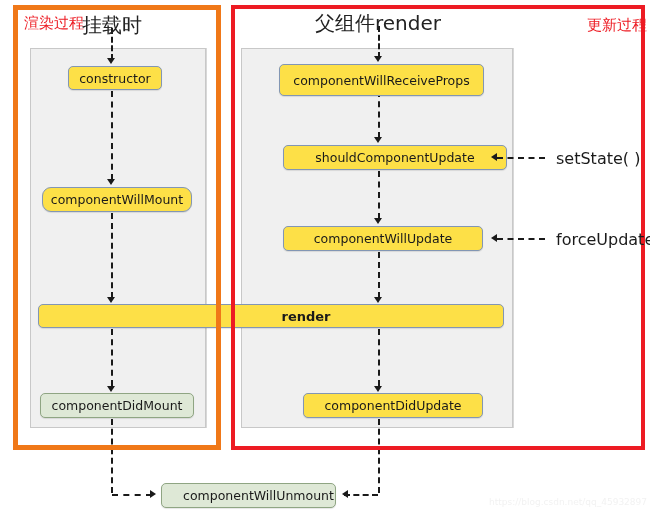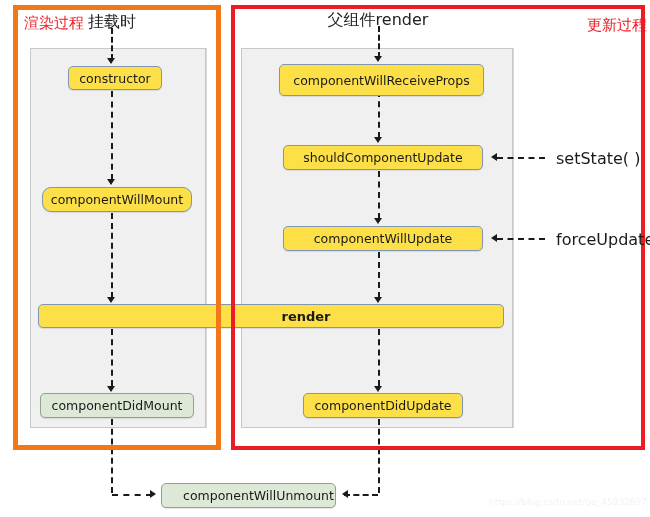--- a/index.html
+++ b/index.html
@@ -18,21 +18,21 @@
 
   .frame-tag {
     position:absolute; font-size:15px; color:#ED1B23; white-space:nowrap; z-index:9;
     font-family:"DejaVu Sans","Liberation Sans",sans-serif;
   }
   #mount-tag  { left:24px;  top:14px; }
   #update-tag { left:587px; top:16px; }
 
   
   .phase-heading {
-    position:absolute; font-size:16px; color:#222; white-space:nowrap; z-index:6;
+    position:absolute; font-size:20px; color:#222; white-space:nowrap; z-index:6;
     font-family:"DejaVu Sans","Liberation Sans",sans-serif;
   }
   #mount-heading  { left:112px; top:12px; transform:translateX(-50%); }
   #update-heading { left:378px; top:10px; transform:translateX(-50%); }
 
   
   .inner-panel {
     position:absolute; box-sizing:border-box;
     background:#F0F0F0; border:1px solid #C8C8C8; z-index:1;
   }
@@ -49,23 +49,23 @@
     box-shadow:0 1px 1px rgba(0,0,0,0.10);
   }
   .lc-box.blue  { background:#fde047; border:1px solid #8296B4; }
   .lc-box.green { background:#DEE8D6; border:1px solid #8FA583; }
 
   #box-constructor   { left:68px;  top:66px;  width:94px;  height:24px; }
   #box-cwm           { left:42px;  top:187px; width:150px; height:25px;border-radius:9px; }
   #box-cdm           { left:40px;  top:393px; width:154px; height:25px; }
 
   #box-cwrp          { left:279px; top:64px;  width:205px; height:32px; }
-  #box-scu           { left:283px; top:145px; width:200px; height:25px; }
+  #box-scu           { left:283px; top:145px; width:224px; height:25px; }
   #box-cwu           { left:283px; top:226px; width:200px; height:25px; }
-  #box-cdu           { left:303px; top:393px; width:160px; height:25px; }
+  #box-cdu           { left:303px; top:393px; width:180px; height:25px; }
 
   #box-render        { left:38px;  top:304px; width:466px; height:24px; z-index:6;
                        font-weight:bold; font-size:13px; }
   #box-render .lbl   { position:relative; left:21px;margin-left:28px; }
 
   #box-cwum          { left:161px; top:483px; width:175px; height:25px; z-index:8;padding-left:20px; }
 
   
   .vline {
     position:absolute; width:0; z-index:4;

